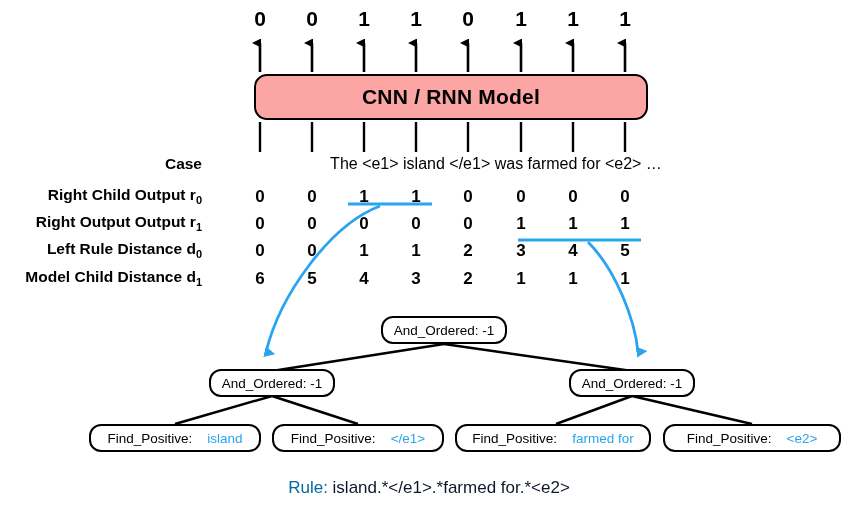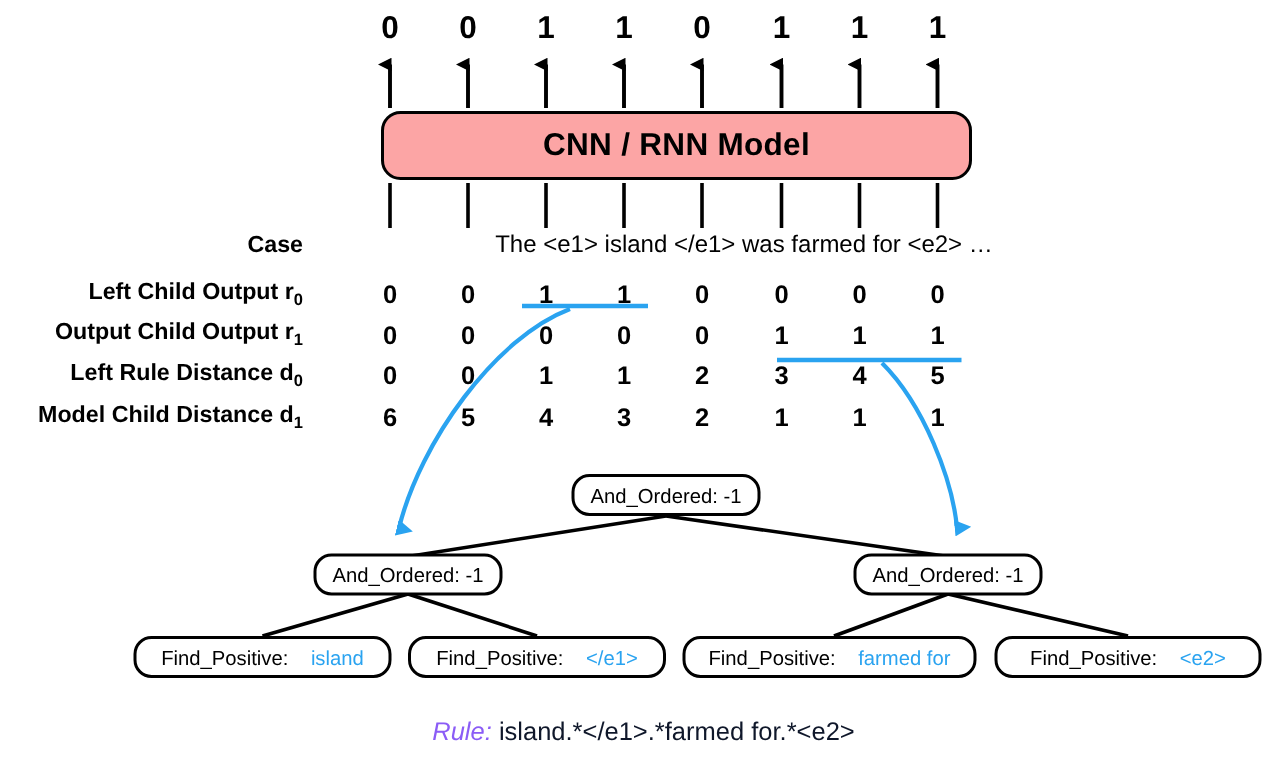--- a/index.html
+++ b/index.html
@@ -118,21 +118,21 @@
   
   .rule-line {
     position: absolute;
     left: 0;
     top: 478px;
     width: 858px;
     text-align: center;
     font-size: 17px;
     white-space: nowrap;
   }
-  .rule-line .rule-key { color: #8b5cf6; font-style: italic; }
+  .rule-line .rule-key { color: #0369a1; }
   .rule-line .rule-val { color: #0f172a; }
 </style>
 </head>
 <body>
 
 <div id="stage">
 
   <div class="bitrow">
     <div class="bit" style="left:260px">0</div>
     <div class="bit" style="left:312px">0</div>
@@ -196,31 +196,31 @@
       <line x1="632" y1="396" x2="556" y2="424"></line>
       <line x1="632" y1="396" x2="752" y2="424"></line>
     </g>
   </svg>
 
   <div class="model-box">CNN / RNN Model</div>
 
   <div class="rlabel" style="top:155px; left:-38px;">Case</div>
   <div class="case-text" style="top:155px;text-align:center;">The &lt;e1&gt; island &lt;/e1&gt; was farmed for &lt;e2&gt; …</div>
 
-  <div class="rlabel" style="top:186px; left:-38px;"><span>Left Child Output r</span><sub>0</sub></div>
+  <div class="rlabel" style="top:186px; left:-38px;"><span>Right Child Output r</span><sub>0</sub></div>
   <div class="num" style="top:186px; left:260px">0</div>
   <div class="num" style="top:186px; left:312px">0</div>
   <div class="num" style="top:186px; left:364px">1</div>
   <div class="num" style="top:186px; left:416px">1</div>
   <div class="num" style="top:186px; left:468px">0</div>
   <div class="num" style="top:186px; left:521px">0</div>
   <div class="num" style="top:186px; left:573px">0</div>
   <div class="num" style="top:186px; left:625px">0</div>
 
-  <div class="rlabel" style="top:213px; left:-38px;"><span>Output Child Output r</span><sub>1</sub></div>
+  <div class="rlabel" style="top:213px; left:-38px;"><span>Right Output Output r</span><sub>1</sub></div>
   <div class="num" style="top:213px; left:260px">0</div>
   <div class="num" style="top:213px; left:312px">0</div>
   <div class="num" style="top:213px; left:364px">0</div>
   <div class="num" style="top:213px; left:416px">0</div>
   <div class="num" style="top:213px; left:468px">0</div>
   <div class="num" style="top:213px; left:521px">1</div>
   <div class="num" style="top:213px; left:573px">1</div>
   <div class="num" style="top:213px; left:625px">1</div>
 
   <div class="rlabel" style="top:240px; left:-38px;"><span>Left Rule Distance d</span><sub>0</sub></div>

